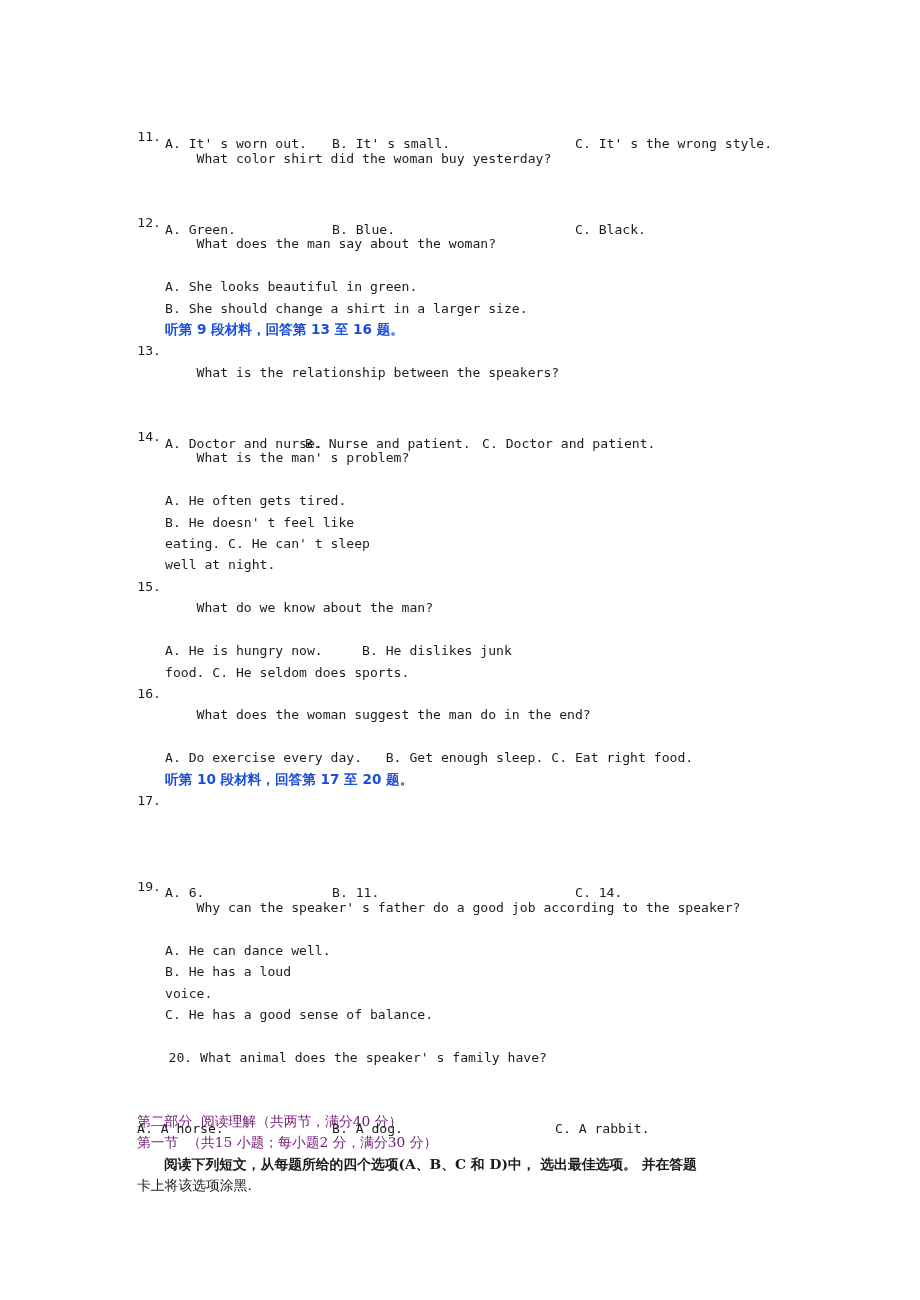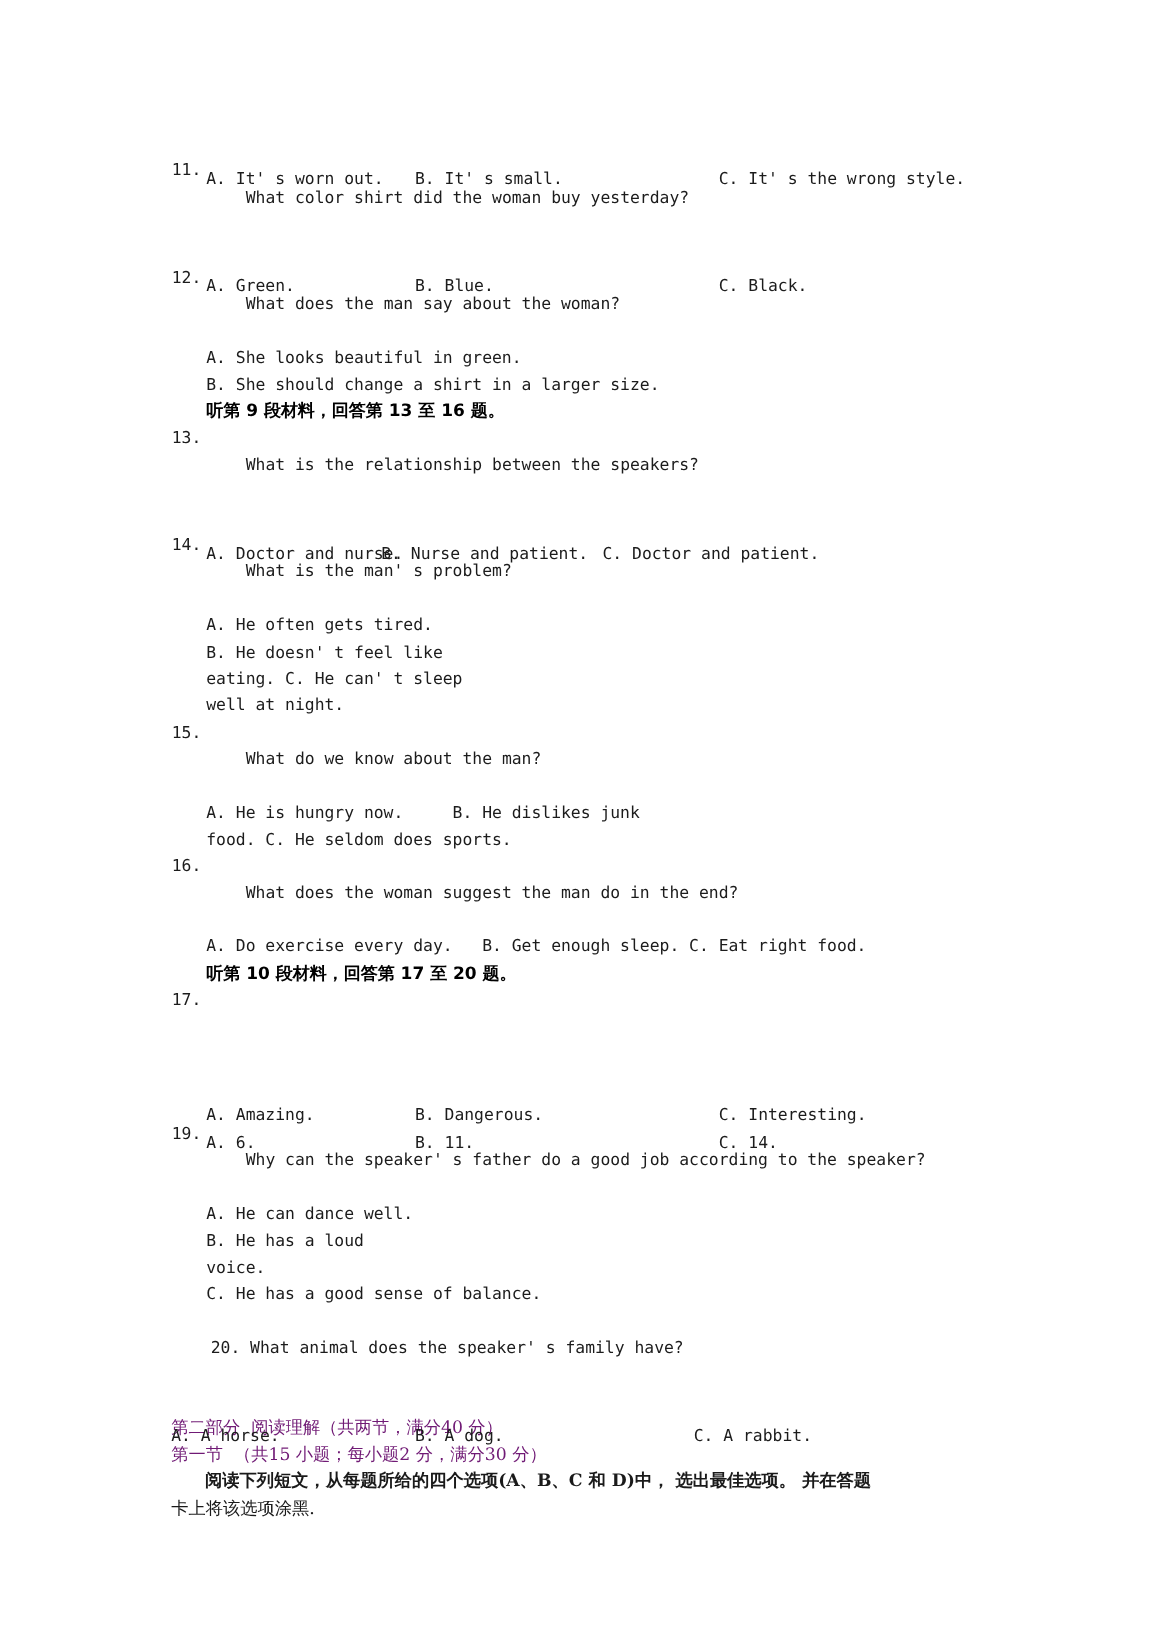--- a/index.html
+++ b/index.html
@@ -90,21 +90,21 @@
   .opts.flush .opt.c { left: 418px; }
 
   
   .cn-bold {
     font-family: "DejaVu Sans", "Liberation Sans", sans-serif;
     font-weight: bold;
     font-size: 13.6px;
     line-height: 21.4px;
     padding-left: 28px;
     white-space: pre;
-    color: #000000;
+    color: #1d4ed8;
   }
   
   .cn-sec {
     font-family: "DejaVu Serif", "Liberation Serif", serif;
     font-size: 13.8px;
     line-height: 21.4px;
     white-space: pre;
     color: #701a75;
   }
   .cn-para {
@@ -169,25 +169,20 @@
 
   <div class="ln qrow">
     <span class="qnum">16.</span><span class="qtext">What does the woman suggest the man do in the end?</span>
   </div>
   <div class="ln optline">A. Do exercise every day.   B. Get enough sleep. C. Eat right food.</div>
 
   <div class="cn-bold">听第 10 段材料，回答第 17 至 20 题。</div>
 
   <div class="ln qrow">
     <span class="qnum">17.</span>
-  </div>
-  <div class="opts">
-    <span class="ln opt a">A. Amazing.</span>
-    <span class="ln opt b">B. Dangerous.</span>
-    <span class="ln opt c">C. Interesting.</span>
   </div>
 
   <div class="opts">
     <span class="ln opt a">A. 6.</span>
     <span class="ln opt b">B. 11.</span>
     <span class="ln opt c">C. 14.</span>
   </div>
 
   <div class="ln qrow">
     <span class="qnum">19.</span><span class="qtext">Why can the speaker' s father do a good job according to the speaker?</span>

